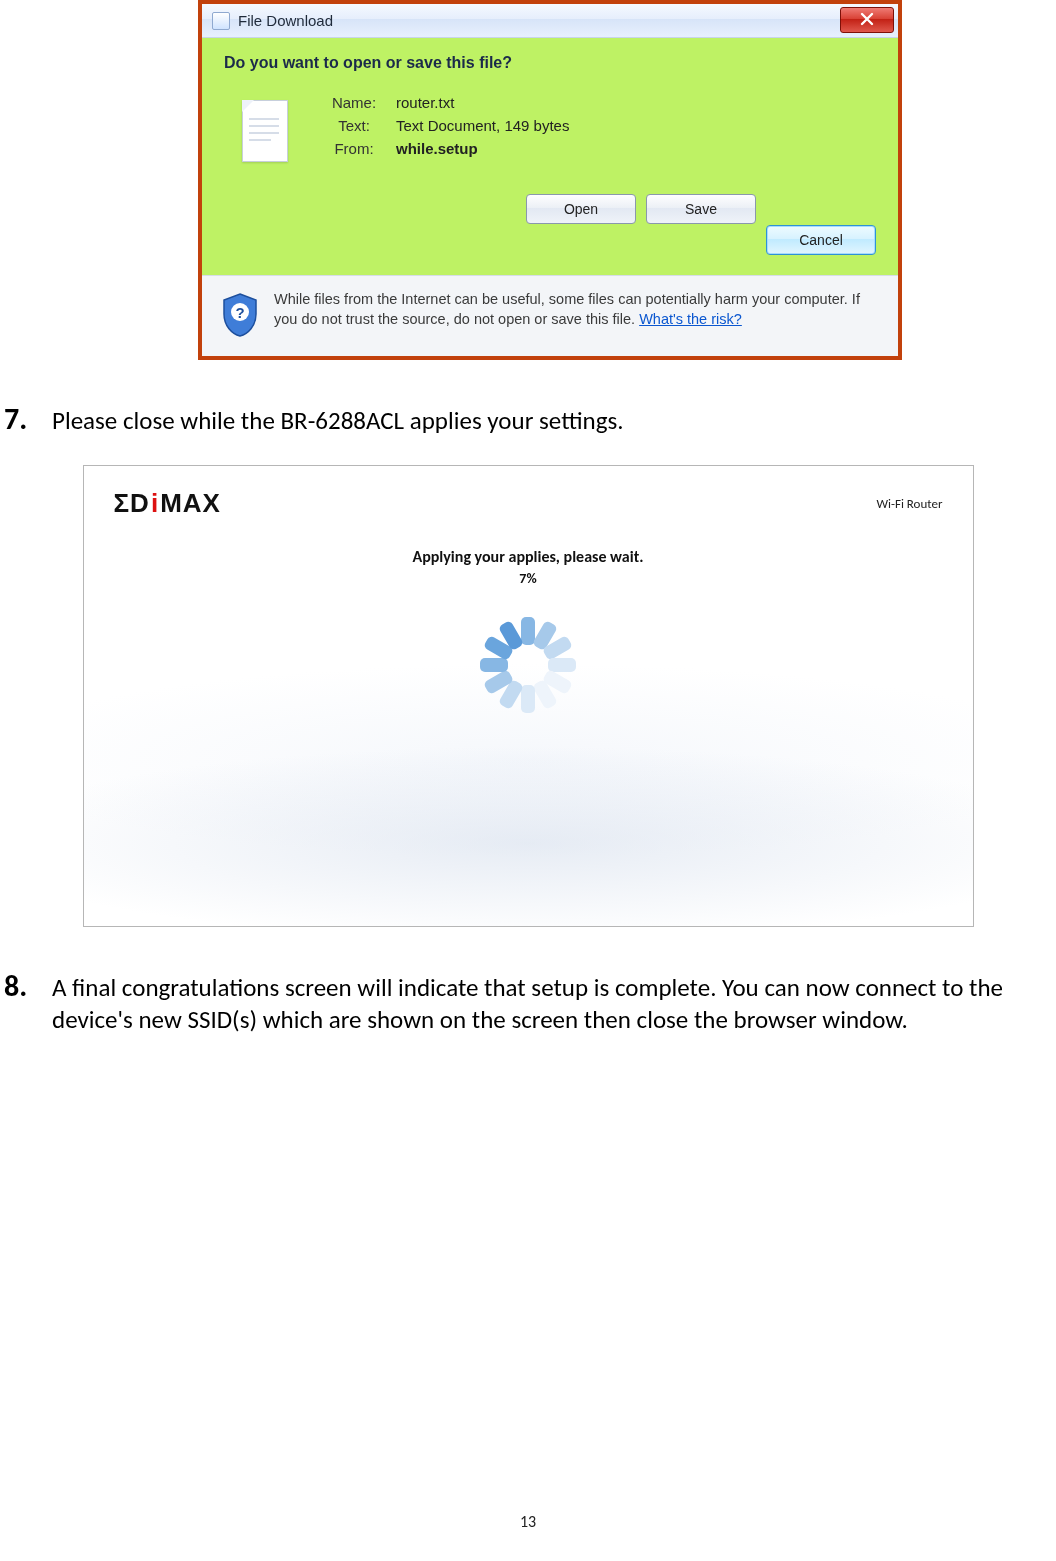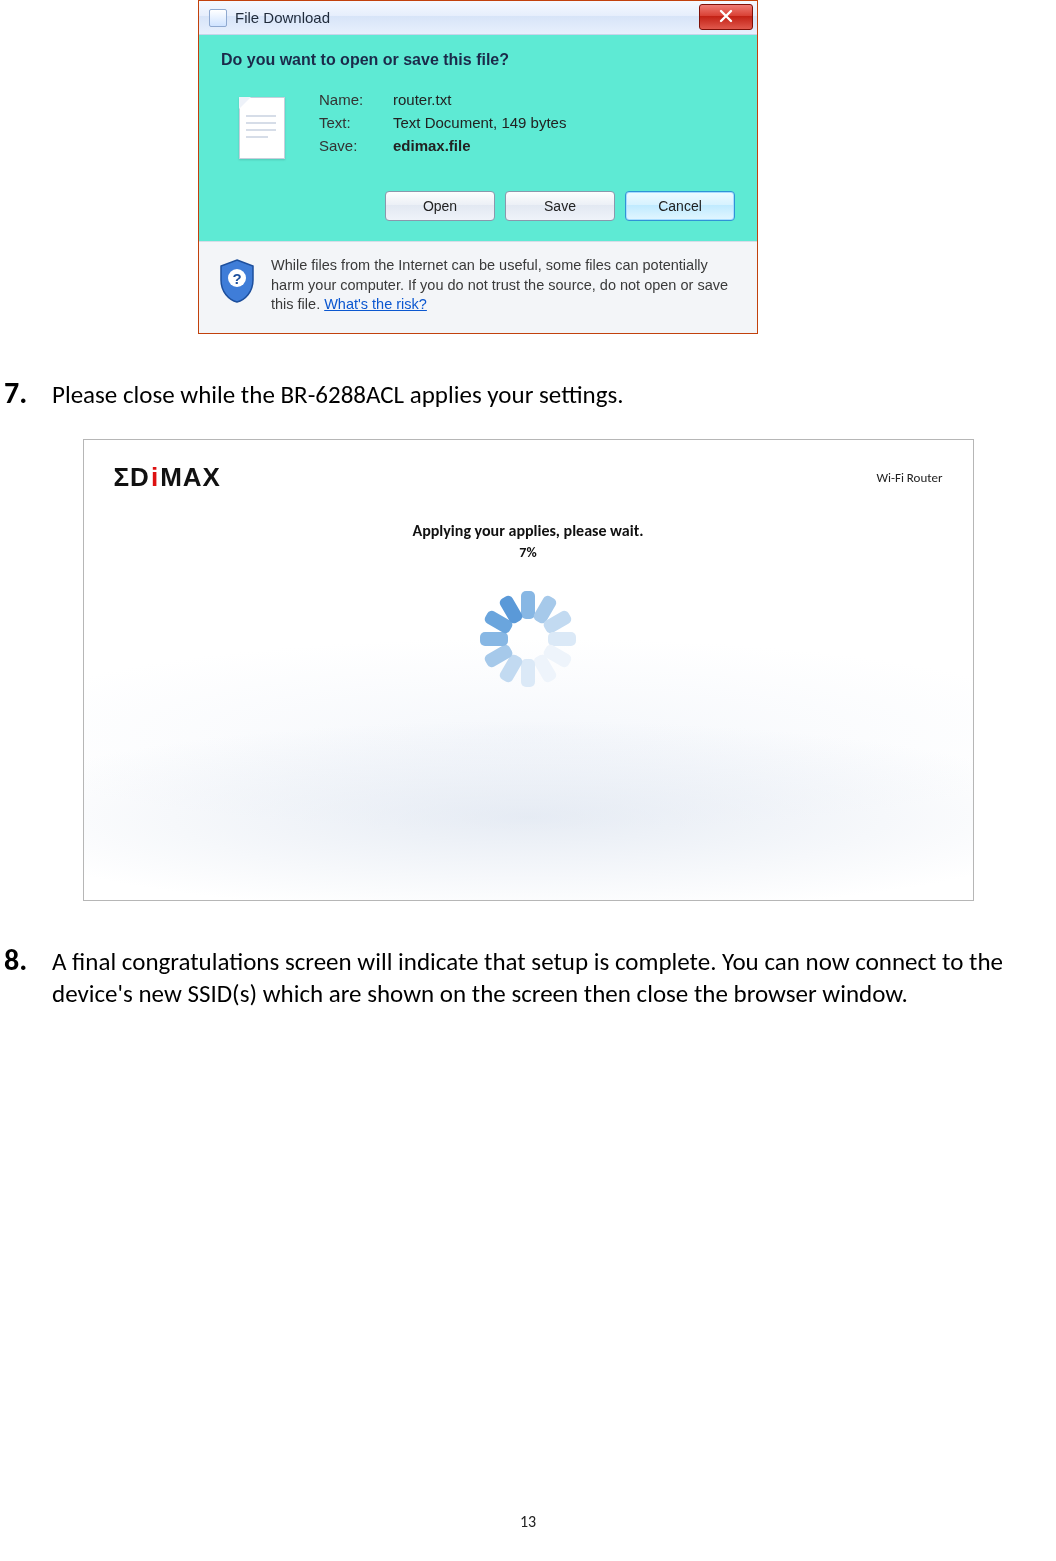--- a/index.html
+++ b/index.html
@@ -18,23 +18,23 @@
     padding: 0;
   }
 
   
   .dlg-wrap {
     margin: 0 auto;
     width: 660px;
     padding-top: 0;
   }
   .dlg {
-    width: 560px;
-    border: 1px solid #c2410c;
-    background: #5eead4;
+    width: 704px;
+    border: 4px solid #c2410c;
+    background: #bef264;
     font-family: Tahoma, "Segoe UI", sans-serif;
     font-size: 15px;
     color: #333;
   }
   .dlg-titlebar {
     height: 34px;
     background: linear-gradient(#f5f9ff, #e6eefc 45%, #d7e4f8 46%, #e8f0fd);
     border-bottom: 1px solid #c8d4ea;
     position: relative;
     display: flex;
@@ -101,21 +101,21 @@
   }
   .file-thumb .line {
     position: absolute; left: 13px; height: 2px; background: #d6dde8;
     width: 30px;
   }
   .file-thumb .l1 { top: 22px; } .file-thumb .l2 { top: 29px; }
   .file-thumb .l3 { top: 36px; } .file-thumb .l4 { top: 43px; width: 22px; }
 
   .dlg-fields { flex: 1; }
   .dlg-field { display: flex; margin-bottom: 6px; font-size: 15px; }
-  .dlg-label { width: 64px; text-align: left; margin-right: 10px; color: #333; }
+  .dlg-label { width: 64px; text-align: center; margin-right: 10px; color: #333; }
   .dlg-value { color: #222; }
   .dlg-value.bold { font-weight: bold; }
 
   .dlg-buttons {
     display: flex;
     justify-content: flex-end;
     gap: 10px;
     padding: 24px 4px 20px 0;
   }
   .win-btn {
@@ -127,20 +127,21 @@
     border: 1px solid #8a98ac;
     border-radius: 4px;
     background: linear-gradient(#fefefe, #ecf0f6 45%, #e2e8f2 46%, #eff3f9);
     display: flex; align-items: center; justify-content: center;
     cursor: default;
   }
   .win-btn.focus {
     border: 1px solid #2f93d6;
     box-shadow: inset 0 0 0 1px #a6dcff;
     background: linear-gradient(#eefbff, #d7f2ff 45%, #bfeaff 46%, #e2f6ff);
+    margin-top: 31px;
   }
 
   .dlg-footer {
     border-top: 1px solid #d6dde8;
     background: #f3f5f8;
     padding: 14px 18px 18px 18px;
     display: flex;
     gap: 14px;
   }
   .shield {
@@ -278,22 +279,22 @@
           <div class="dlg-fields">
             <div class="dlg-field">
               <div class="dlg-label">Name:</div>
               <div class="dlg-value">router.txt</div>
             </div>
             <div class="dlg-field">
               <div class="dlg-label">Text:</div>
               <div class="dlg-value">Text Document, 149 bytes</div>
             </div>
             <div class="dlg-field">
-              <div class="dlg-label">Save:</div>
-              <div class="dlg-value bold">edimax.file</div>
+              <div class="dlg-label">From:</div>
+              <div class="dlg-value bold">while.setup</div>
             </div>
           </div>
         </div>
         <div class="dlg-buttons">
           <div class="win-btn">
               <span>Open</span>
             </div>
           <div class="win-btn">
               <span>Save</span>
             </div>

